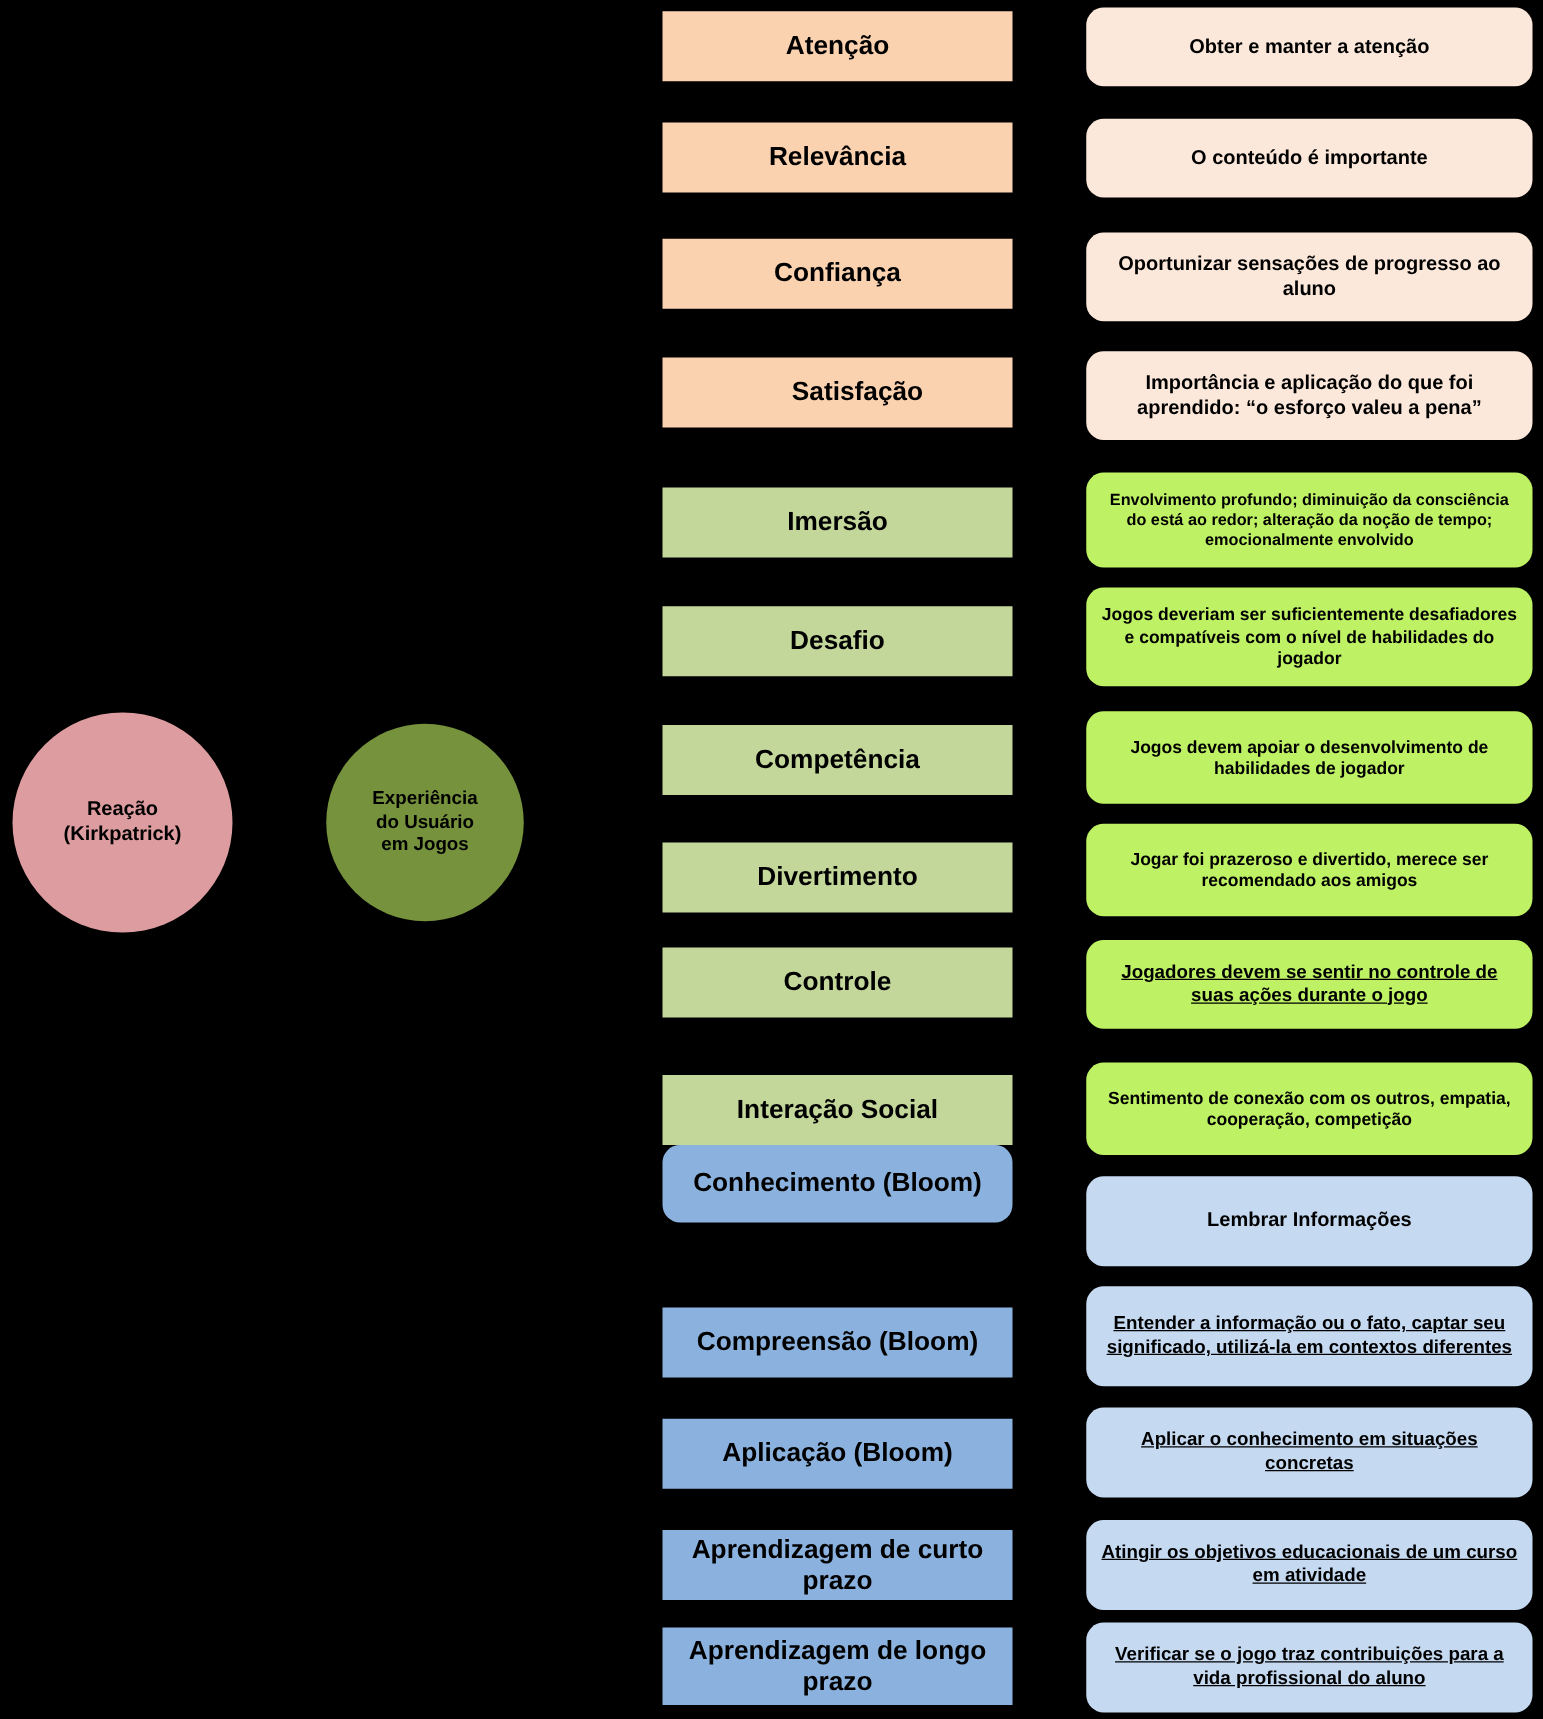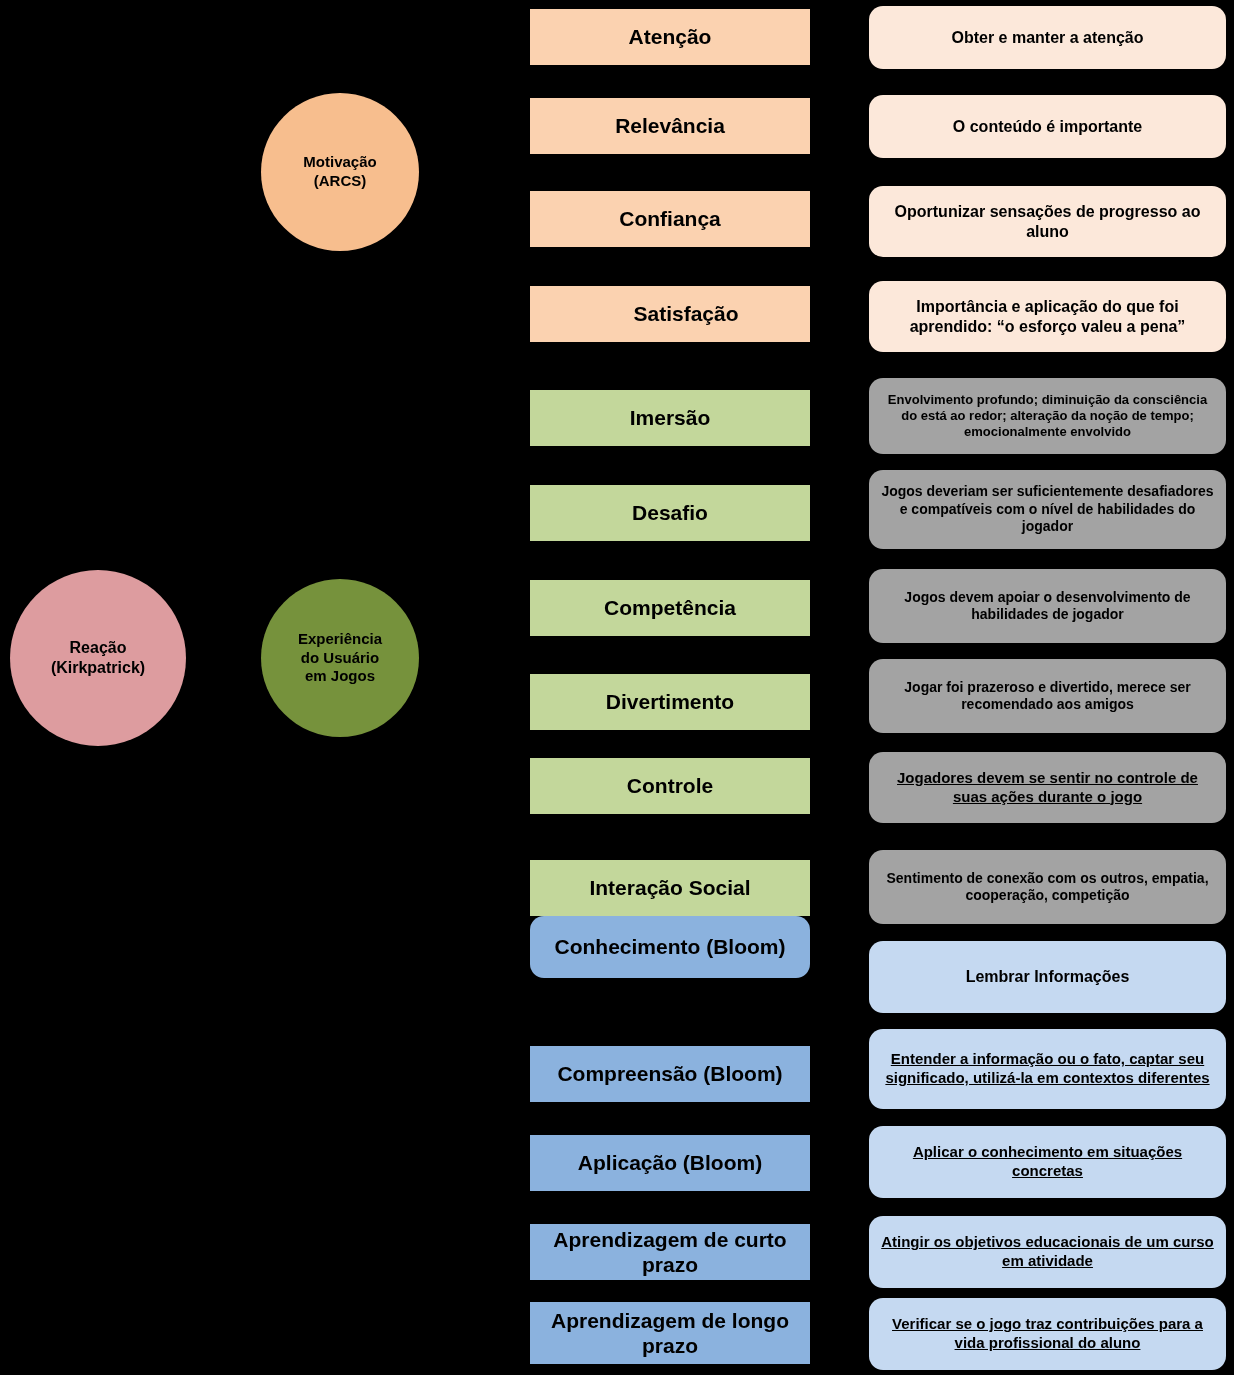--- a/index.html
+++ b/index.html
@@ -98,39 +98,37 @@
     text-align: center;
     color: #000000;
     font-weight: bold;
     line-height: 1.25;
     padding: 4px 12px;
   }
 
   .theme-orange .cat-box { background: #FBD2B0; }
   .theme-orange .desc-box { background: #FCE8DA; }
   .theme-green  .cat-box { background: #C3D79B; }
-  .theme-green  .desc-box { background: #a3a3a3; }
+  .theme-green  .desc-box { background: #bef264; }
   .theme-blue   .cat-box { background: #8BB2DE; }
   .theme-blue   .desc-box { background: #C5D9F1; }
 
   .fs-16 { font-size: 16px; }
   .fs-15 { font-size: 15px; text-decoration: underline; }
   .fs-14 { font-size: 14px; }
   .fs-13 { font-size: 13px; }
 </style>
 </head>
 <body>
 
 <div id="canvas">
 
   <div class="circle circle-reacao">Reação
 (Kirkpatrick)</div>
 
-  <div class="circle circle-motivacao">Motivação
-(ARCS)</div>
 
   <div class="circle circle-experiencia">Experiência
 do Usuário
 em Jogos</div>
 
 
   <div class="row theme-orange">
     <div class="cat-box" style="top:9px;height:56px;">Atenção</div>
     <div class="desc-box fs-16" style="top:6px;height:63px;">Obter e manter a atenção</div>
   </div>

